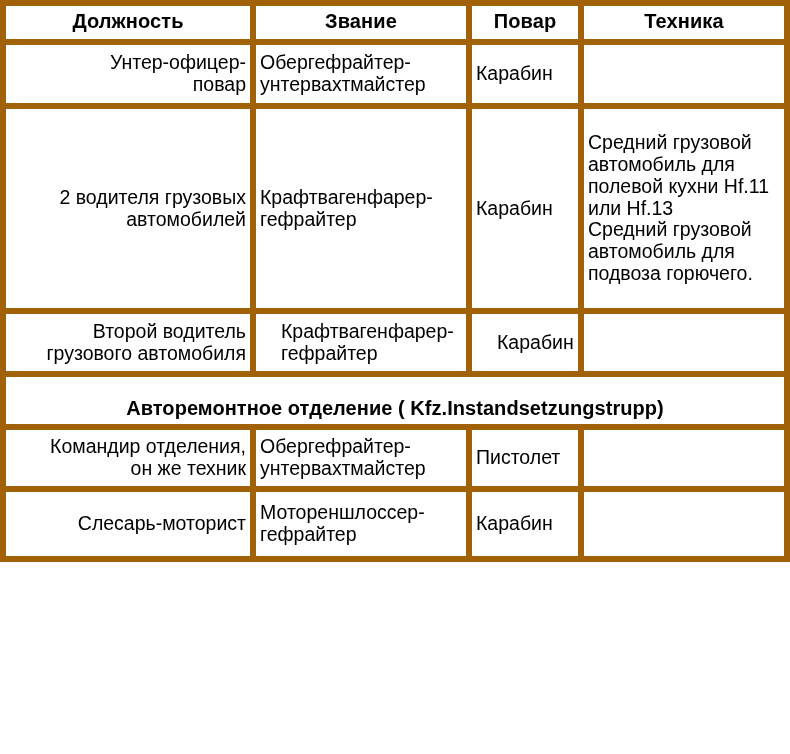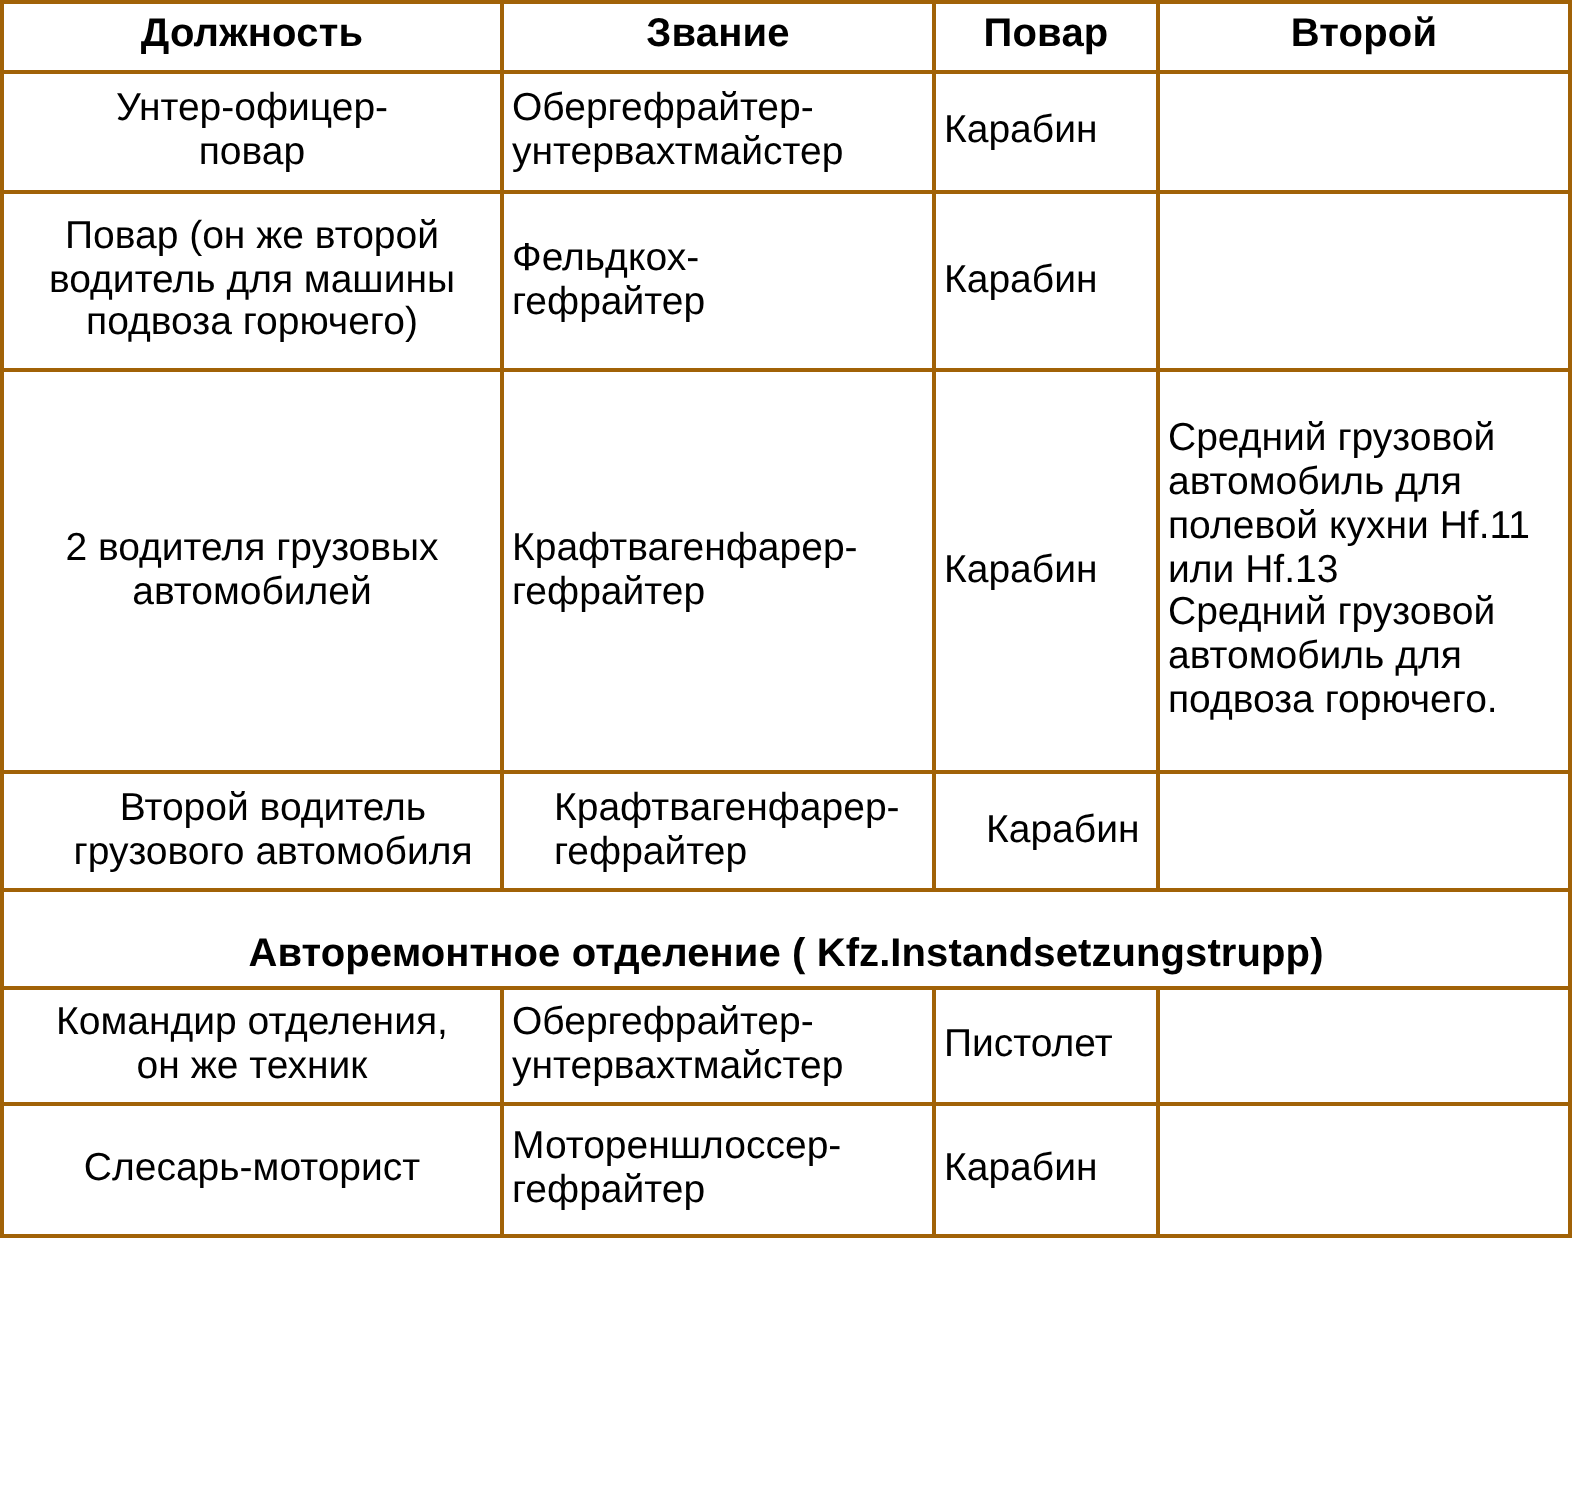--- a/index.html
+++ b/index.html
@@ -28,41 +28,41 @@
     background: #ffffff;
   }
 
   table.staff-table col.c-position { width: 250px; }
   table.staff-table col.c-rank     { width: 216px; }
   table.staff-table col.c-weapon   { width: 112px; }
   table.staff-table col.c-vehicle  { width: 206px; }
 
   table.staff-table th,
   table.staff-table td {
-    border: 2px solid #a16207;
+    border: 6px solid #a16207;
     padding: 0 4px;
     vertical-align: middle;
     font-size: 19.5px;
     line-height: 1.12;
     font-weight: normal;
     background: #ffffff;
   }
 
   table.staff-table thead th {
     font-weight: bold;
     text-align: center;
     font-size: 20px;
     height: 29px;
     padding: 1px 4px 3px 4px;
     letter-spacing: 0.1px;
   }
 
   
   td.cell-position {
-    text-align: center;
+    text-align: right;
     padding-left: 2px;
   }
   td.cell-rank,
   td.cell-weapon,
   td.cell-vehicle {
   }
 
   td.cell-vehicle {
     padding-left: 2px;
     padding-right: 2px;
@@ -98,38 +98,29 @@
       <col class="c-position">
       <col class="c-rank">
       <col class="c-weapon">
       <col class="c-vehicle">
     </colgroup>
     <thead>
       <tr>
         <th>Должность</th>
         <th>Звание</th>
         <th>Повар</th>
-        <th>Второй</th>
+        <th>Техника</th>
       </tr>
     </thead>
     <tbody id="table-body">
         <tr data-h="62">
           <td class="cell-position multiline">Унтер-офицер-
 повар</td>
           <td class="cell-rank multiline">Обергефрайтер-
 унтервахтмайстер</td>
-          <td class="cell-weapon multiline">Карабин</td>
-          <td class="cell-vehicle multiline"></td>
-        </tr>
-        <tr data-h="91">
-          <td class="cell-position multiline">Повар (он же второй
-водитель для машины
-подвоза горючего)</td>
-          <td class="cell-rank multiline">Фельдкох-
-гефрайтер</td>
           <td class="cell-weapon multiline">Карабин</td>
           <td class="cell-vehicle multiline"></td>
         </tr>
         <tr data-h="203">
           <td class="cell-position multiline">2 водителя грузовых
 автомобилей</td>
           <td class="cell-rank multiline">Крафтвагенфарер-
 гефрайтер</td>
           <td class="cell-weapon multiline">Карабин</td>
           <td class="cell-vehicle multiline">Средний грузовой

